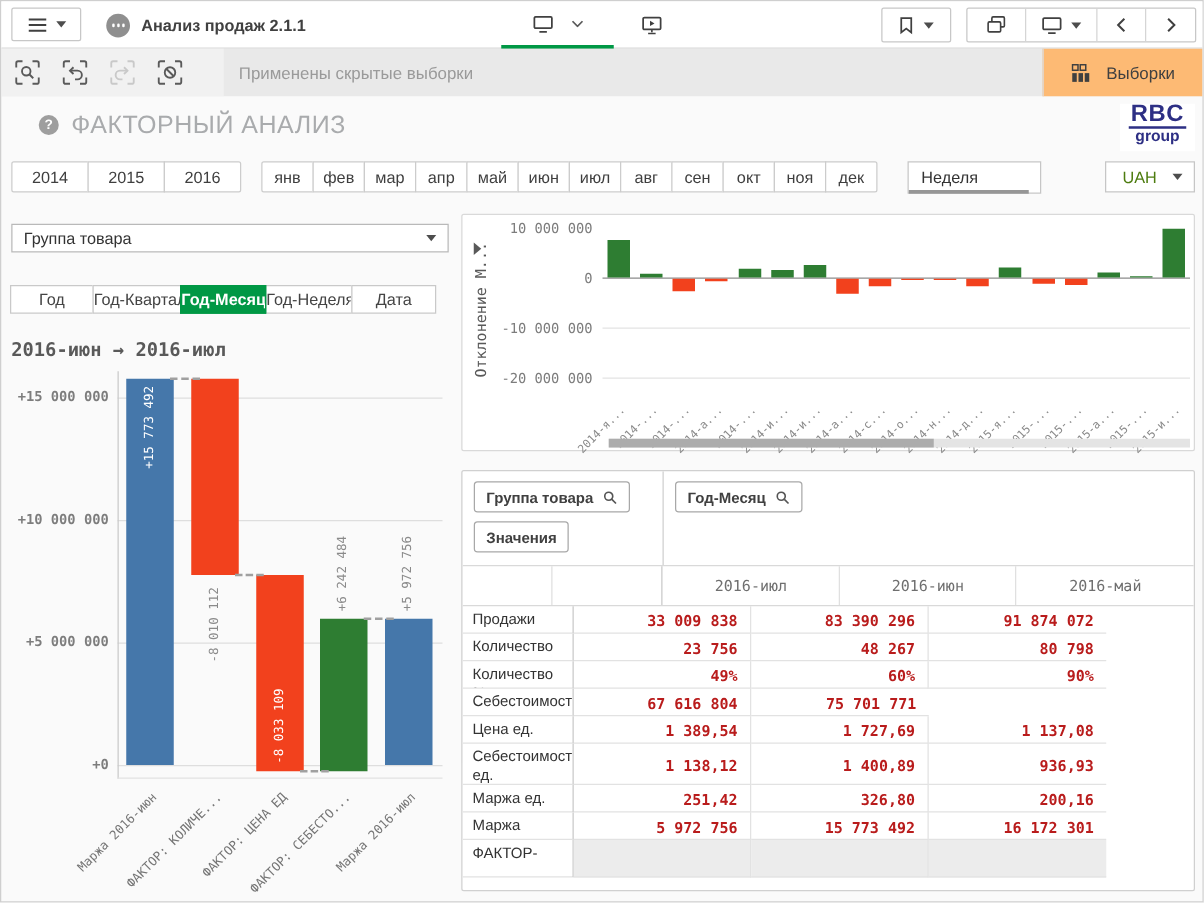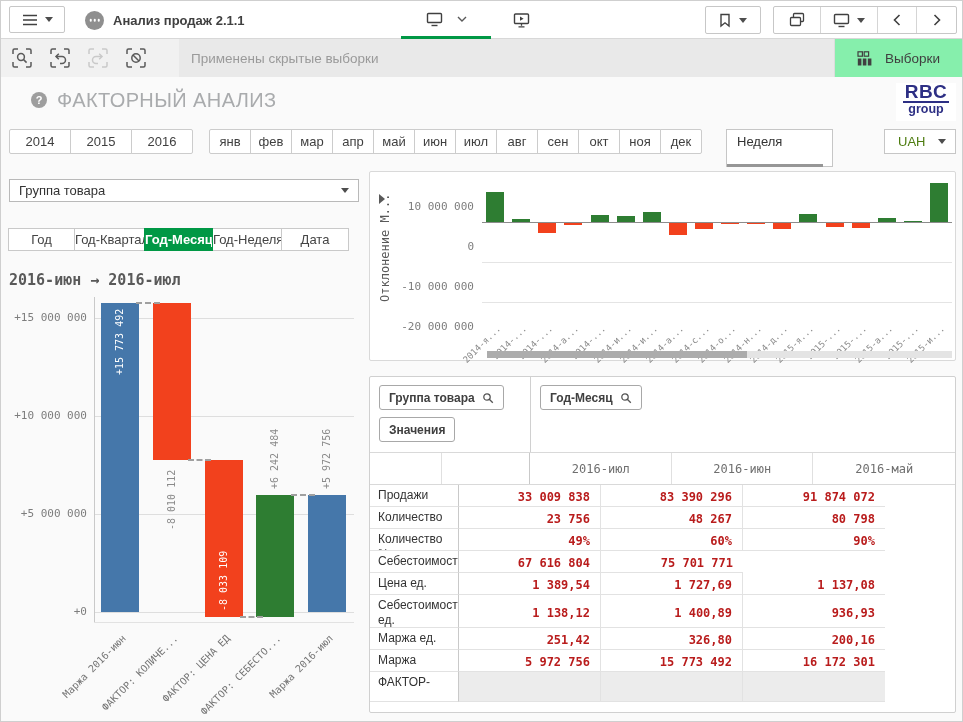--- a/index.html
+++ b/index.html
@@ -23,76 +23,76 @@
   .nav-group { position:absolute; left:772px; top:5px; height:28px; display:flex; border:1px solid #c7c7c7; border-radius:2px; background:#fff; }
   .nav-group > div { display:flex; align-items:center; justify-content:center; border-right:1px solid #d5d5d5; cursor:pointer; }
   .nav-group > div:last-child { border-right:none; }
   .ng-sheets { width:47px; } .ng-sheetsel { width:57px; gap:7px; } .ng-prev { width:39px; } .ng-next { width:39px; }
 
   
   .subbar { position:absolute; left:0; top:38px; width:100%; height:38px; background:#e9e9e9; }
   .sel-tools { position:absolute; left:0; top:0; width:178px; height:38px; background:#f1f1f1; display:flex; align-items:center; padding-left:8px; gap:12px; }
   .sel-tool { width:26px; height:26px; display:flex; align-items:center; justify-content:center; cursor:pointer; }
   .hidden-msg { position:absolute; left:190px; top:0; height:38px; display:flex; align-items:center; font-size:13.5px; color:#9a9a9a; }
-  .selections-zone { position:absolute; right:0; top:0; width:128px; height:38px; background:#86efac; border-left:1px solid #dcdcdc;
+  .selections-zone { position:absolute; right:0; top:0; width:128px; height:38px; background:#fdba74; border-left:1px solid #dcdcdc;
                      display:flex; align-items:center; justify-content:center; gap:12px; cursor:pointer; }
   .selections-label { font-size:13.5px; color:#404040; }
 
   
   .help-circle { position:absolute; left:30px; top:91px; width:16px; height:16px; border-radius:50%; background:#9e9e9e; color:#fff;
                  font-size:11px; font-weight:bold; text-align:center; line-height:16px; cursor:pointer; }
   .page-title { position:absolute; left:56px; top:88px; font-size:20px; color:#a9abad; letter-spacing:0.4px; }
   .rbc-logo { position:absolute; left:895px; top:82px; width:60px; height:38px; background:#fff; text-align:center; }
   .rbc-line1 { display:inline-block; font-size:19px; font-weight:bold; color:#2d2f84; line-height:18px; border-bottom:2.5px solid #2d2f84; padding:0 2px; letter-spacing:0.5px; }
   .rbc-line2 { font-size:12.5px; font-weight:bold; color:#2d2f84; line-height:13px; }
 
   
   .seg-group { position:absolute; top:128px; display:flex; }
   .seg-btn { height:25px; line-height:23px; background:#fff; border:1px solid #ccc; margin-left:-1px; text-align:center;
              font-size:13px; color:#3f3f3f; cursor:pointer; }
   .seg-group .seg-btn:first-child { margin-left:0; border-radius:2px 0 0 2px; }
   .seg-group .seg-btn:last-child { border-radius:0 2px 2px 0; }
   #year-group { left:8px; } #year-group .seg-btn { width:62px; }
   #month-group { left:208px; } #month-group .seg-btn { width:42px; }
-  .week-box { position:absolute; left:725px; top:128px; width:107px; height:38px; background:#fff; border:1px solid #c6c6c6; cursor:text; }
+  .week-box { position:absolute; left:725px; top:128px; width:107px; height:26px; background:#fff; border:1px solid #c6c6c6; cursor:text; }
   .week-box span { display:block; padding:4px 0 0 10px; font-size:13px; color:#333; }
   .week-box::after { content:""; position:absolute; left:0; bottom:-1px; right:9px; height:3px; background:#969696; }
   .currency-box { position:absolute; left:883px; top:128px; width:72px; height:25px; background:#fff; border:1px solid #c6c6c6; cursor:pointer; }
   .currency-box span { display:block; padding:4px 0 0 13px; font-size:13px; color:#4d7c0f; }
   .currency-box .caret-down { position:absolute; right:9px; top:9px; }
 
   
   .dim-select { position:absolute; left:8px; top:178px; width:350px; height:23px; background:#fff; border:1px solid #b9b9b9; cursor:pointer; }
   .dim-select span { display:block; padding:3px 0 0 9px; font-size:13px; color:#333; }
   .dim-select .caret-down { position:absolute; right:9px; top:8px; }
   #period-tabs { position:absolute; left:8px; top:227px; display:flex; }
   .ptab { height:23px; line-height:21px; background:#fff; border:1px solid #c9c9c9; margin-left:-1px; text-align:center;
           font-size:13px; color:#444; overflow:hidden; white-space:nowrap; cursor:pointer; }
   .ptab.active { background:#009845; border-color:#009845; color:#fff; font-weight:bold; z-index:2; }
 
   
   #waterfall { position:absolute; left:8px; top:268px; width:352px; height:448px; }
   .wf-title { position:absolute; left:0; top:2px; font-size:15px; font-weight:bold; color:#595959; }
   .wf-grid { position:absolute; left:85px; width:260px; height:0; border-top:1px solid #dedede; }
-  .wf-tick { position:absolute; left:0; width:78px; text-align:right; font-size:11px; color:#7d7d7d; }
+  .wf-tick { position:absolute; left:0; width:78px; text-align:right; font-size:11px; color:#7d7d7d;font-weight:bold; }
   .wf-axis { position:absolute; left:85px; top:28px; width:0; height:326px; border-left:1px solid #c9c9c9; }
   .wf-bottom { position:absolute; left:85px; top:353px; width:260px; border-top:1px solid #e2e2e2; }
   .wf-bar { position:absolute; width:38px; cursor:pointer; }
   .wf-conn { position:absolute; border-top:2px dashed #a0a0a0; height:0; }
   .wf-vlabel { position:absolute; white-space:nowrap; font-family:"DejaVu Sans Mono",monospace; font-size:10px;
                transform:rotate(-90deg); transform-origin:0 0; }
   .wf-xlabel { position:absolute; width:110px; text-align:right; font-family:"DejaVu Sans Mono",monospace; font-size:10px; color:#757575;
                transform:rotate(-45deg); transform-origin:100% 50%; white-space:nowrap; }
 
   
   #dev-card { position:absolute; left:368px; top:170px; width:587px; height:190px; background:#fff; border:1px solid #d9d9d9; border-radius:2px; }
   .dev-expand { position:absolute; left:9px; top:22px; width:0; height:0; border-top:5px solid transparent; border-bottom:5px solid transparent; border-left:6px solid #595959; cursor:pointer; }
   .dev-ylabel { position:absolute; left:8px; top:130px; font-family:"DejaVu Sans Mono",monospace; font-size:12px; color:#595959;
                 transform:rotate(-90deg); transform-origin:0 0; white-space:nowrap; }
-  .dev-tick { position:absolute; left:4px; width:100px; text-align:right; font-family:"DejaVu Sans Mono",monospace; font-size:11px; color:#7d7d7d;margin-top:24px; }
+  .dev-tick { position:absolute; left:4px; width:100px; text-align:right; font-family:"DejaVu Sans Mono",monospace; font-size:11px; color:#7d7d7d; }
   #dev-plot { position:absolute; left:112px; top:8px; width:470px; height:128px; }
   .dev-grid { position:absolute; left:0; width:470px; height:0; border-top:1px solid #e4e4e4; }
   .dev-zero { position:absolute; left:0; width:470px; height:0; border-top:1px solid #8c8c8c; }
   .dev-bar { position:absolute; cursor:pointer; }
   .dev-xlabel { position:absolute; width:62px; text-align:right; font-family:"DejaVu Sans Mono",monospace; font-size:9px; color:#8a8a8a;
                 transform:rotate(-45deg); transform-origin:100% 50%; white-space:nowrap; }
   .dev-scroll-track { position:absolute; left:117px; top:179px; width:465px; height:7px; background:#e4e4e4; }
   .dev-scroll-thumb { position:absolute; left:0; top:0; width:260px; height:7px; background:#acacac; cursor:grab; }
 
   

